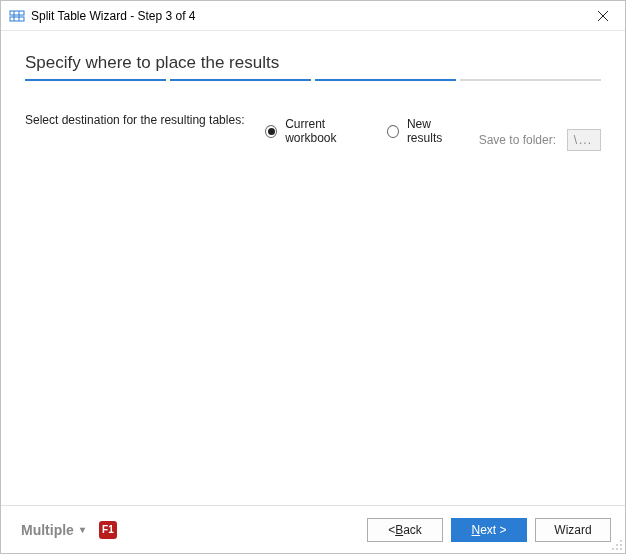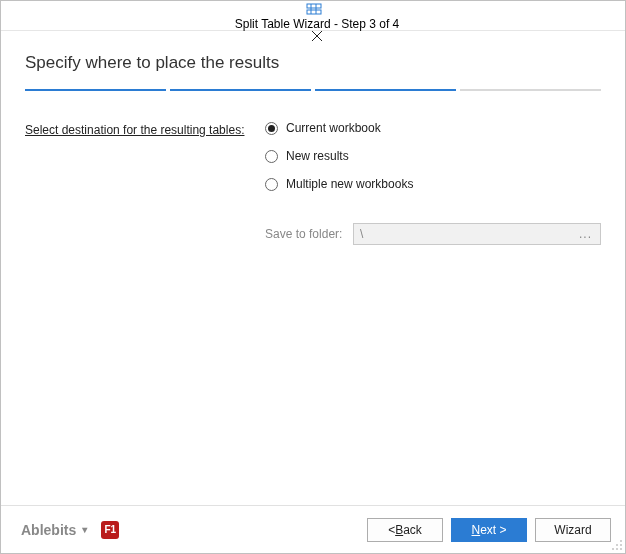--- a/index.html
+++ b/index.html
@@ -20,21 +20,20 @@
     position: relative;
   }
   
   .titlebar {
     height: 30px;
     display: flex;
     align-items: center;
     padding: 0 0 0 8px;
     border-bottom: 1px solid #e6e6e6;
     box-sizing: border-box;
-    flex-direction: column;
   }
   .titlebar .app-icon {
     width: 16px;
     height: 16px;
     margin-right: 6px;
     display: flex;
     align-items: center;
     justify-content: center;
   }
   .titlebar .title {
@@ -54,21 +53,21 @@
   .content {
     flex: 1;
     padding: 22px 24px 0 24px;
     box-sizing: border-box;
     display: flex;
     flex-direction: column;
   }
   .heading {
     font-size: 17px;
     color: #333;
-    margin-bottom: 16px;
+    margin-bottom: 6px;
   }
   
   .steps {
     display: flex;
     gap: 4px;
     margin-bottom: 30px;
   }
   .step-seg {
     height: 2px;
     flex: 1;
@@ -77,26 +76,25 @@
   .step-todo { background: #d9d9d9; }
   
   .form-row {
     display: flex;
     align-items: flex-start;
   }
   .form-label-col {
     width: 240px;
     font-size: 12px;
     padding-top: 2px;
-    text-decoration: underline;
   }
   .form-options-col {
     flex: 1;
     display: flex;
-    flex-direction: column;
+    flex-direction: row;
     gap: 14px;
   }
   .radio-row {
     display: flex;
     align-items: center;
     gap: 8px;
     font-size: 12px;
     cursor: default;
   }
   .radio {
@@ -257,41 +255,37 @@
         <div class="radio-row">
           <span class="radio checked"></span>
           <span>Current workbook</span>
         </div>
 
         <div class="radio-row">
           <span class="radio"></span>
           <span>New results</span>
         </div>
 
-        <div class="radio-row">
-          <span class="radio"></span>
-          <span>Multiple new workbooks</span>
-        </div>
 
         <div class="save-row">
           <div class="save-label">Save to folder:</div>
           <div class="folder-input">
             <span class="folder-value">\</span>
             <span class="browse-dots">...</span>
           </div>
         </div>
 
       </div>
     </div>
 
   </div>
 
   <div class="footer">
     <div class="brand">
-      <span>Ablebits</span>
+      <span>Multiple</span>
       <span class="chev">▾</span>
     </div>
     <div class="help-badge">F1</div>
     <div class="footer-spacer"></div>
 
     <div class="btn">
       <span>&lt; </span>
         <span class="u">B</span>
         <span>ack</span>
     </div>

